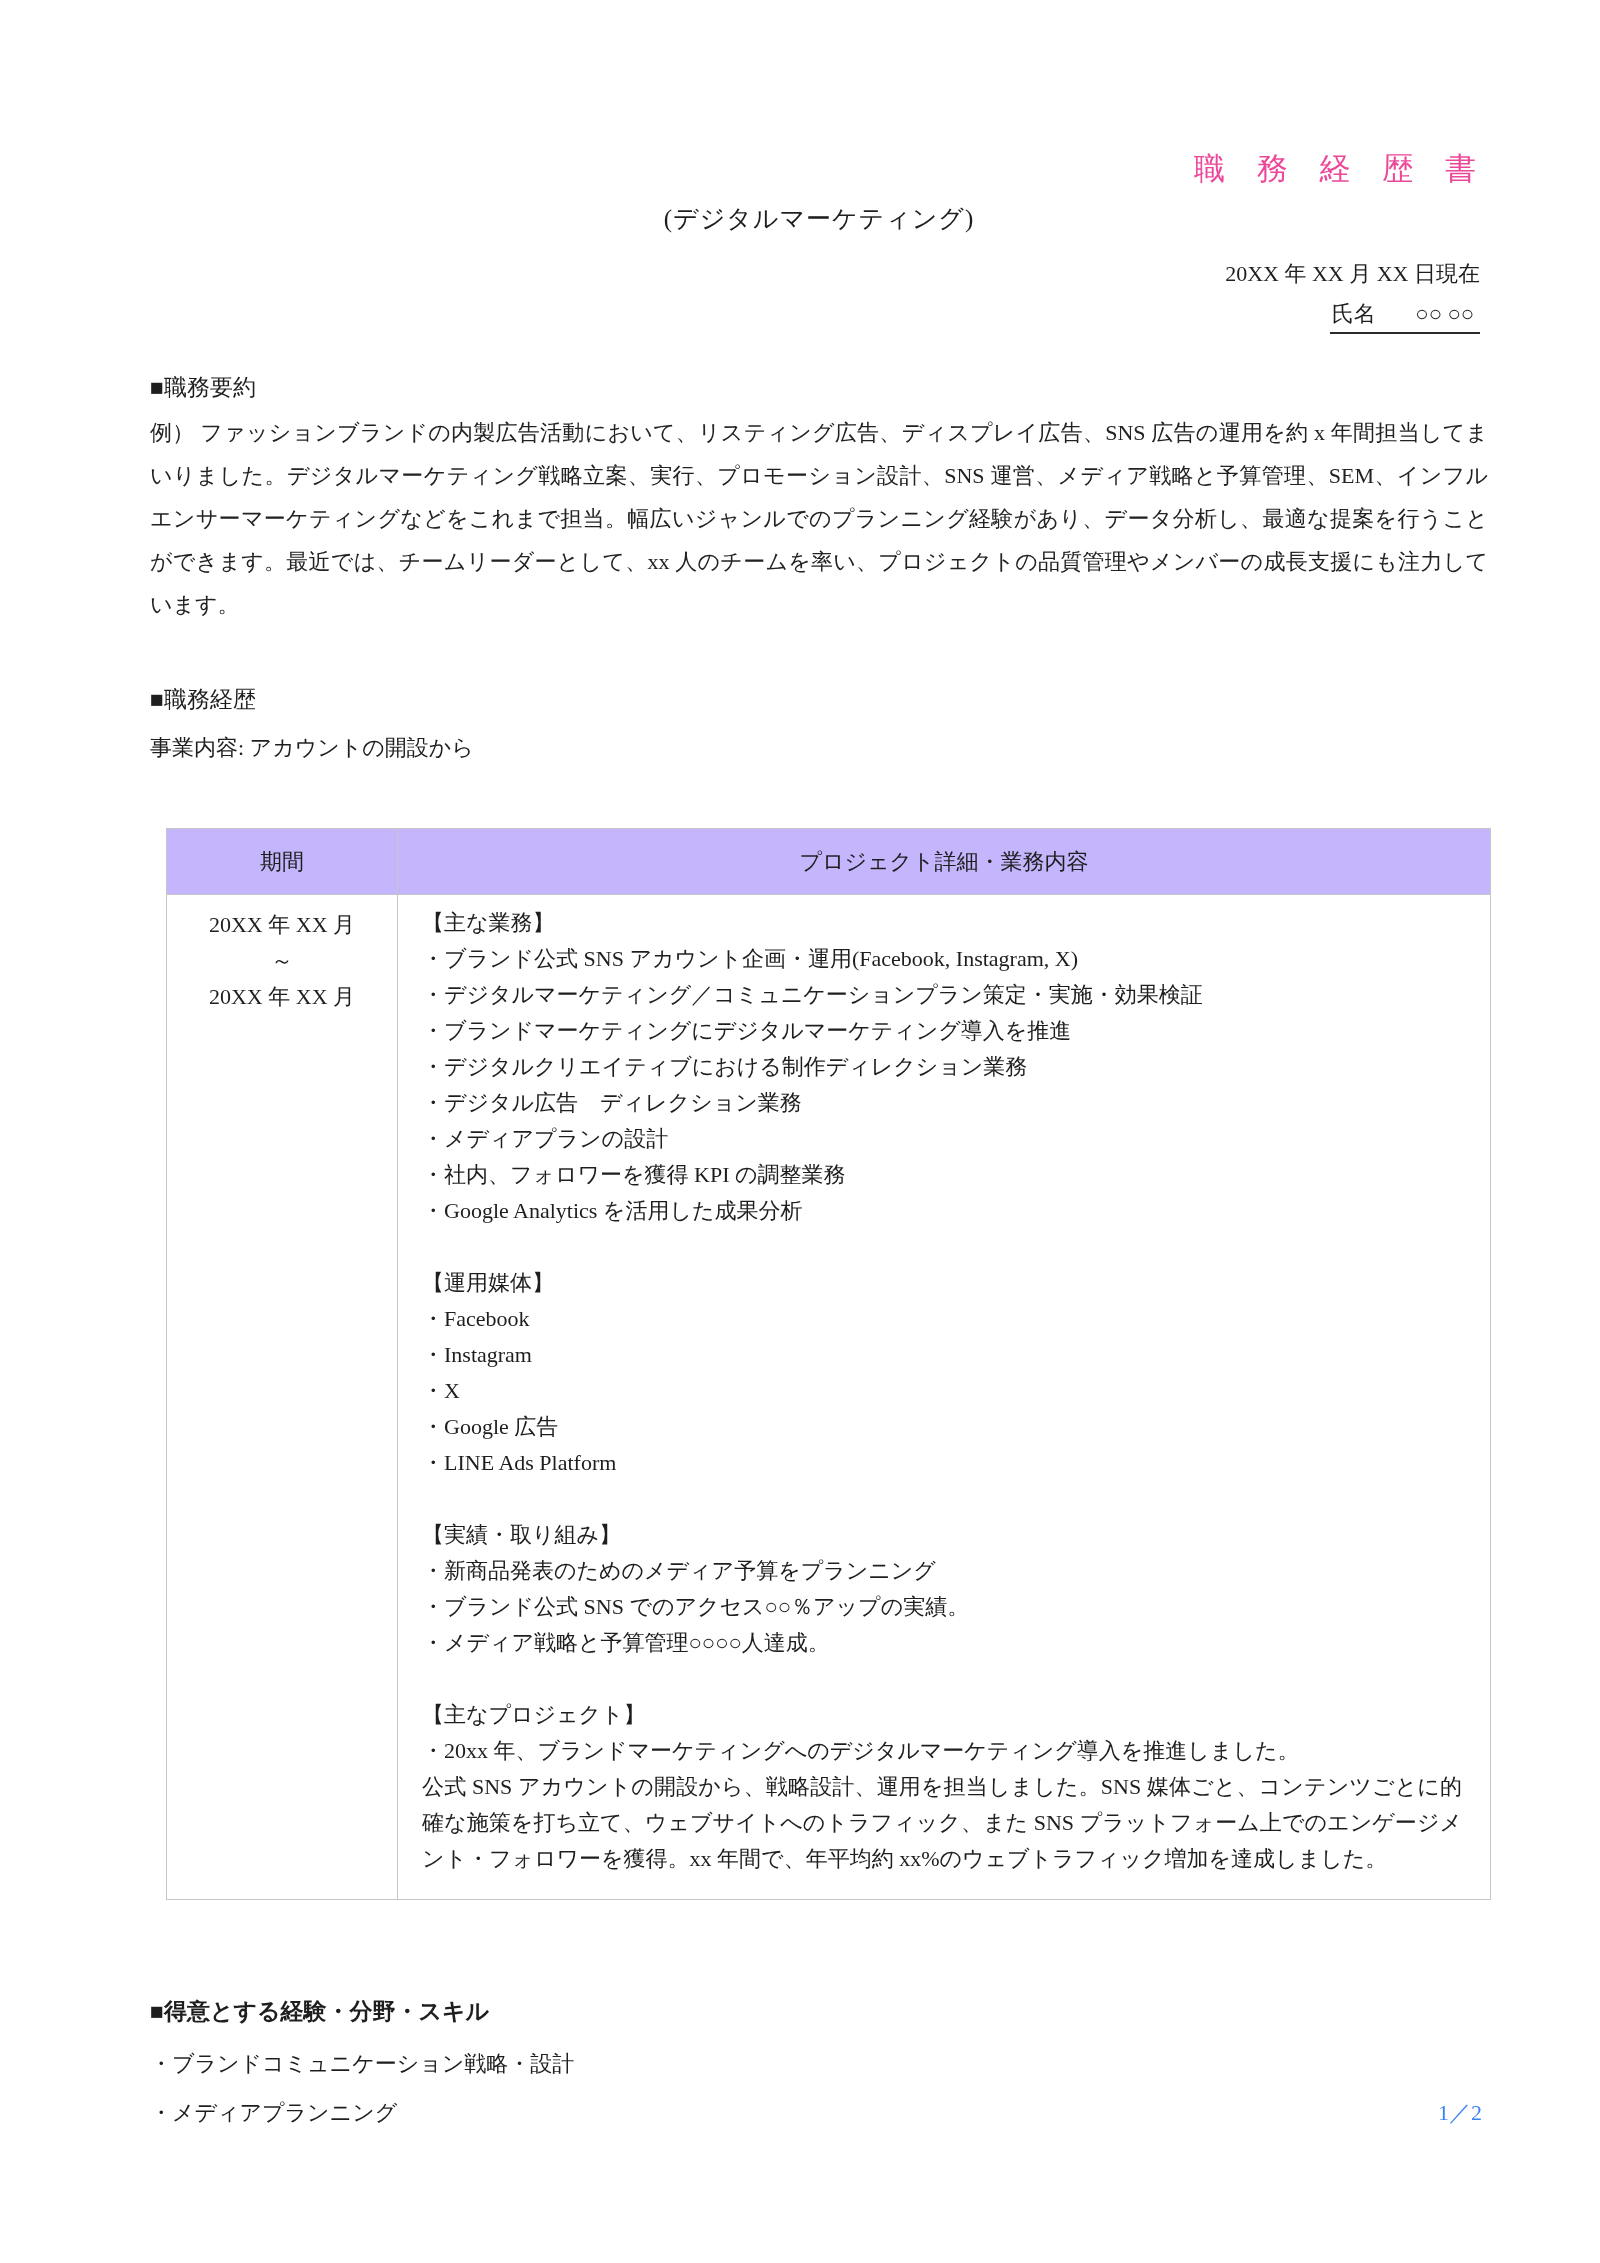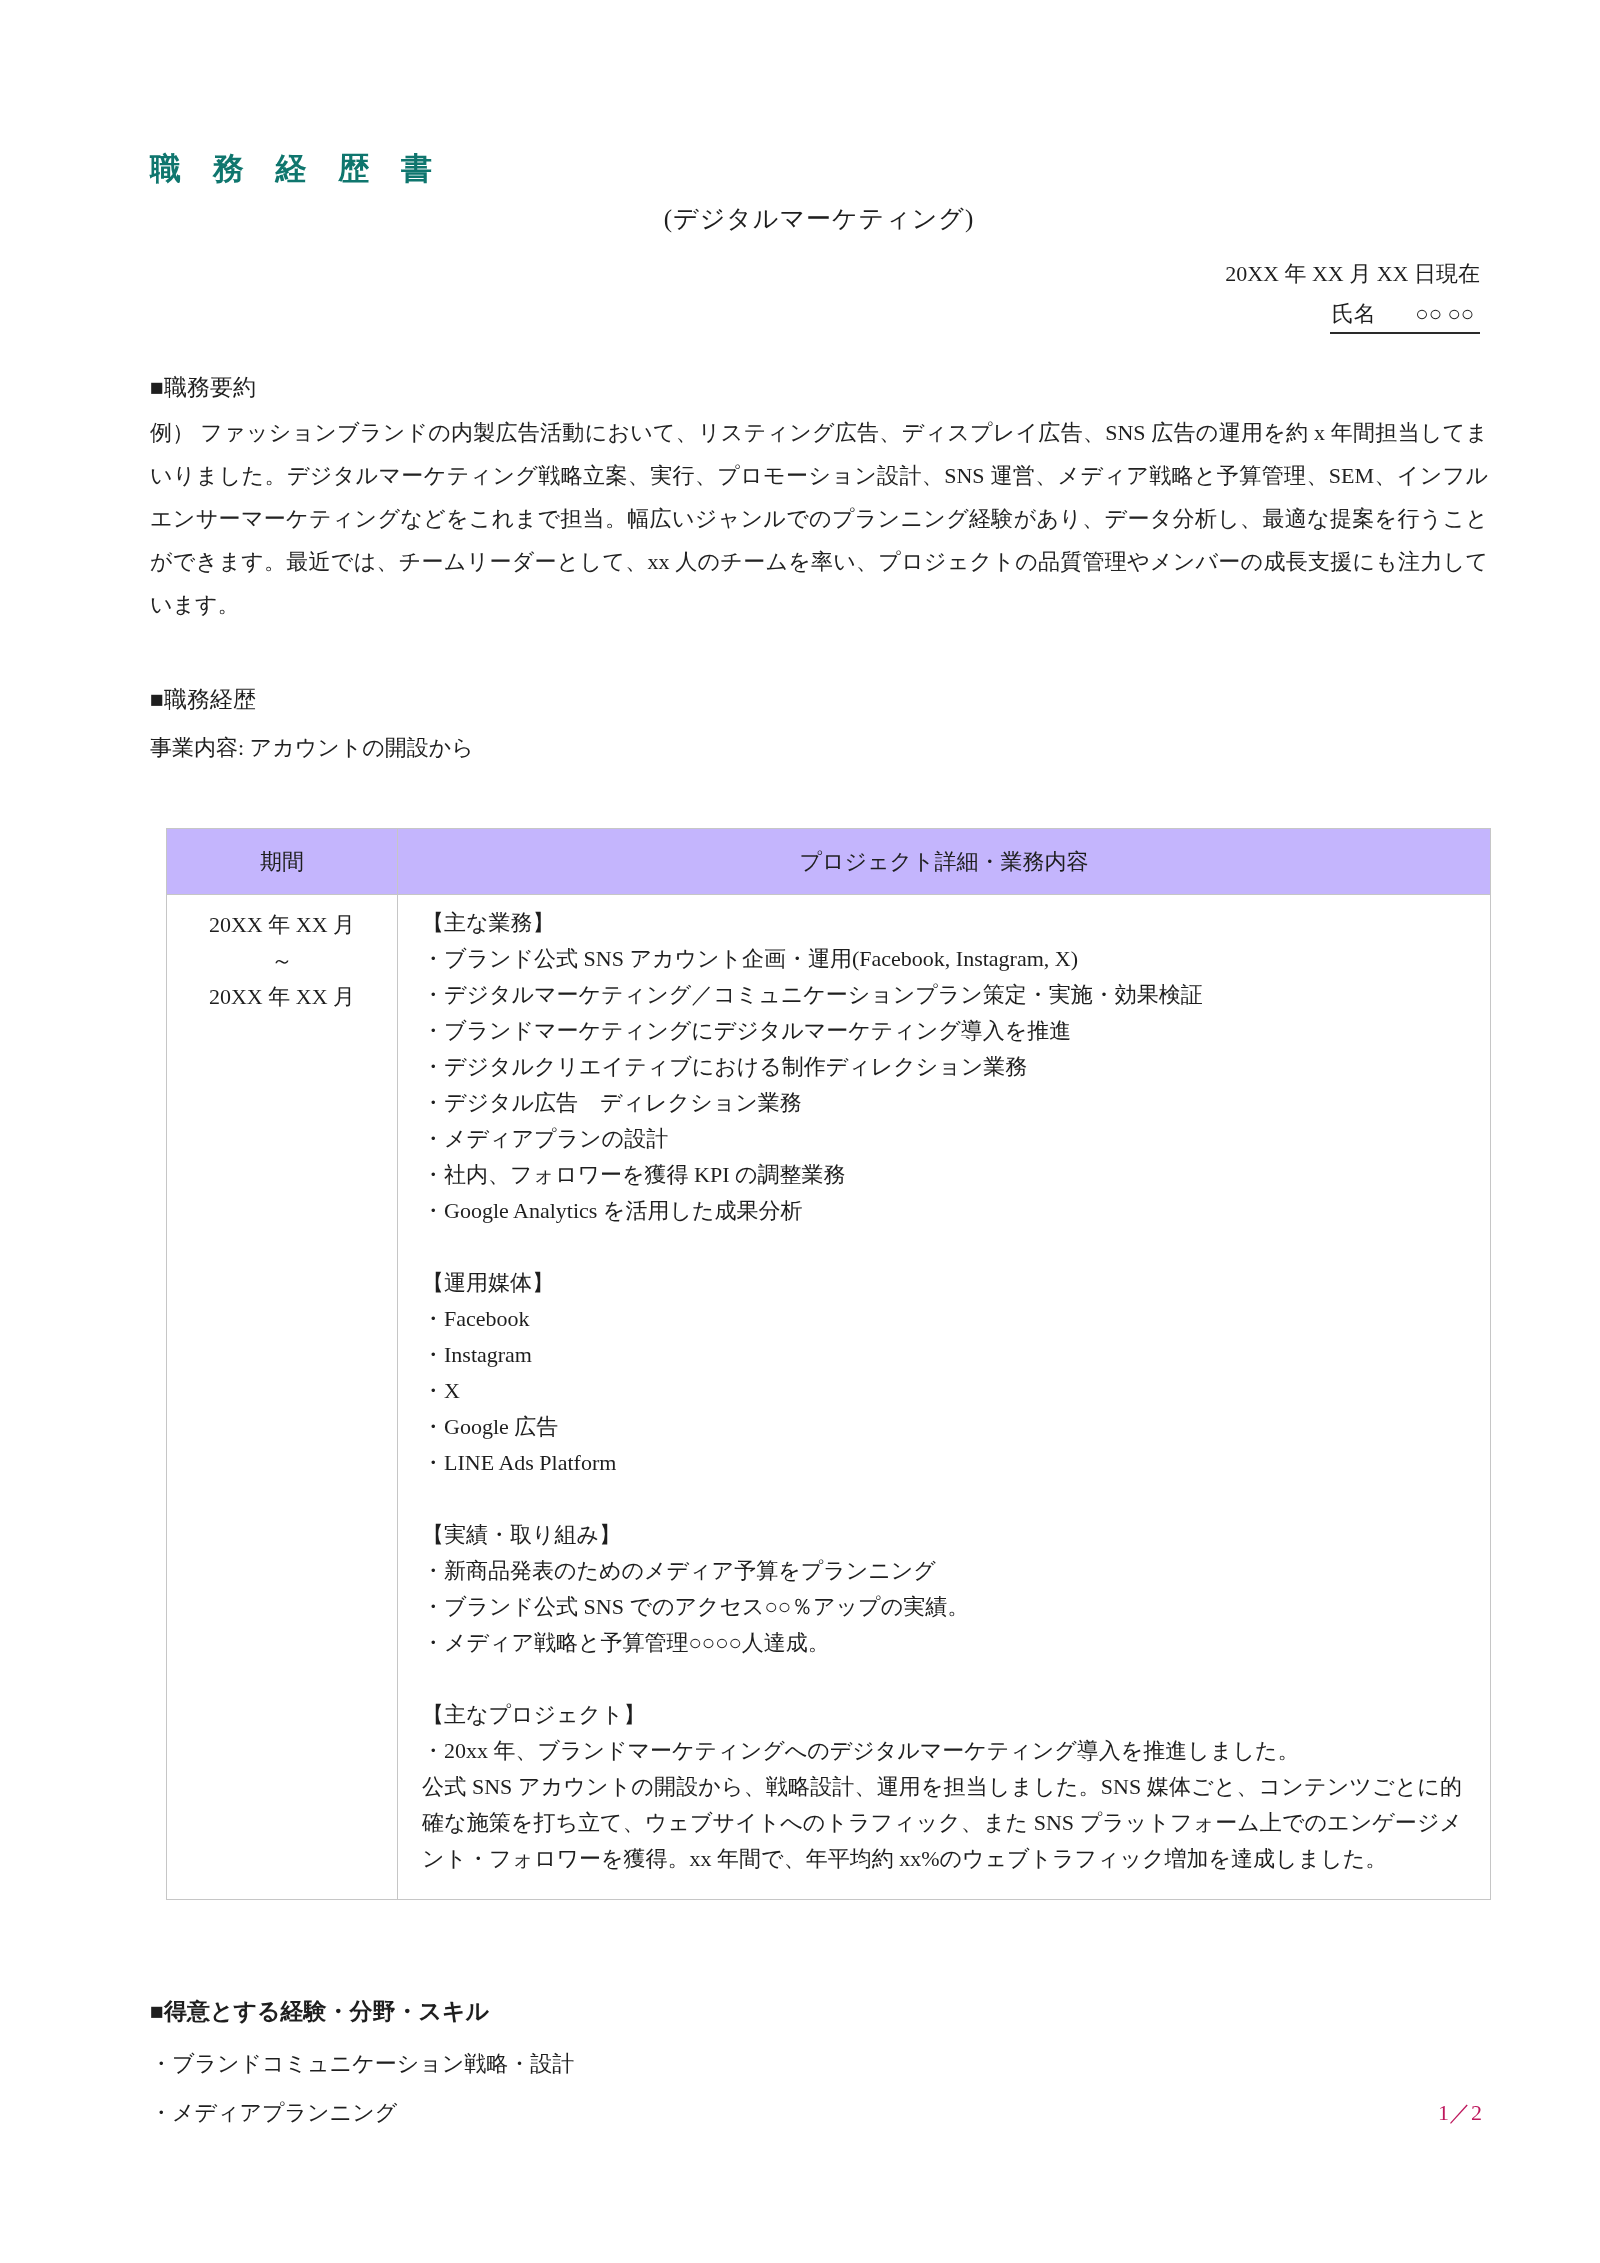--- a/index.html
+++ b/index.html
@@ -17,25 +17,25 @@
     overflow: hidden;
   }
   .page {
     box-sizing: border-box;
     width: 1600px;
     height: 2263px;
     padding: 148px 112px 0 150px;
     position: relative;
   }
   .doc-title {
-    text-align: left;
+    text-align: right;
     font-size: 31px;
-    font-weight: bold;
+    font-weight: normal;
     letter-spacing: 12px;
-    color: #0f766e;
+    color: #ec4899;
   }
   .doc-subtitle {
     text-align: center;
     font-size: 25px;
     margin-top: 12px;
     letter-spacing: 1px;
   }
   .date-line {
     text-align: right;
     margin-top: 24px;
@@ -107,21 +107,21 @@
 
   .skills-block { margin-top: 96px; }
   .skills-items { margin-top: 12px; }
   .skills-items .skill-line { line-height: 49px; }
 
   .page-number {
     position: absolute;
     top: 2098px;
     right: 118px;
     font-size: 22px;
-    color: #be185d;
+    color: #3b82f6;
   }
 </style>
 </head>
 <body>
 
 <div class="page">
 
   <div class="doc-title">職 務 経 歴 書</div>
   <div class="doc-subtitle">(デジタルマーケティング)</div>
 

